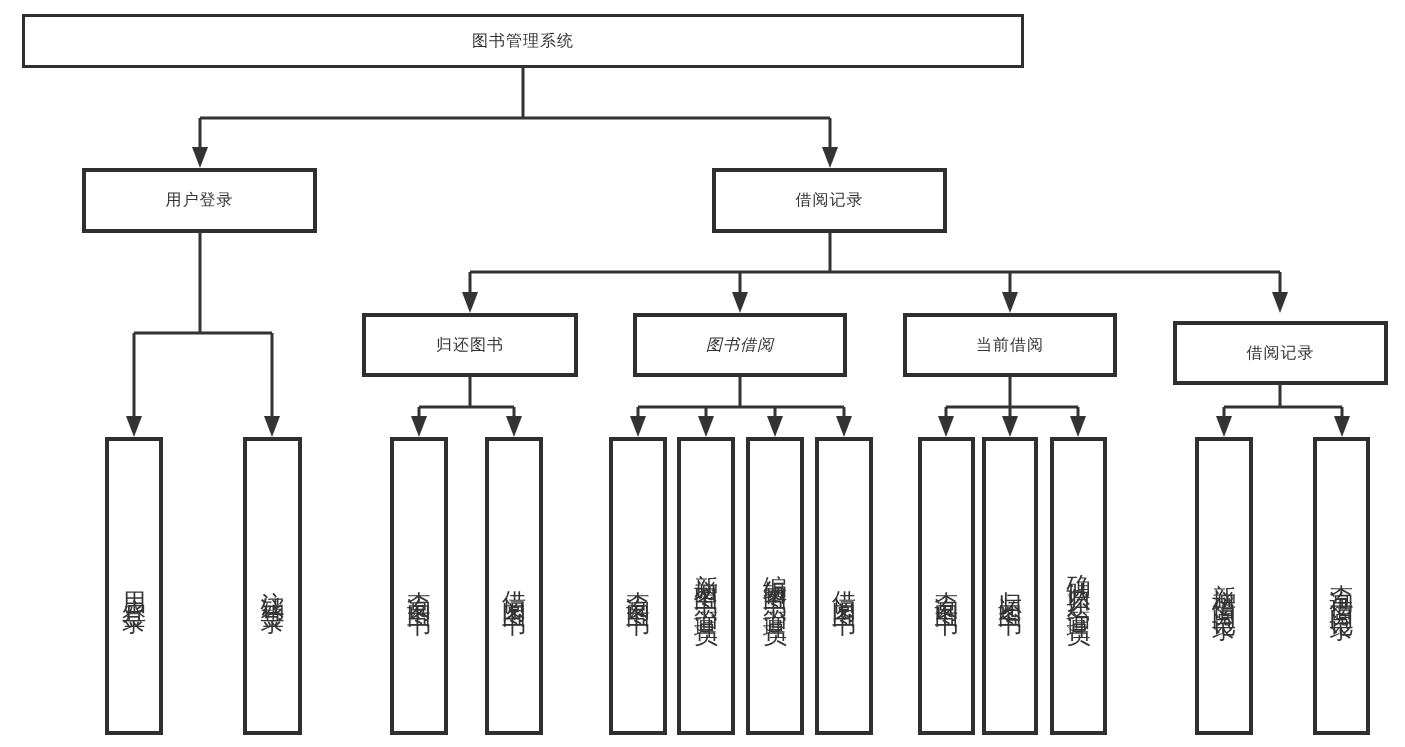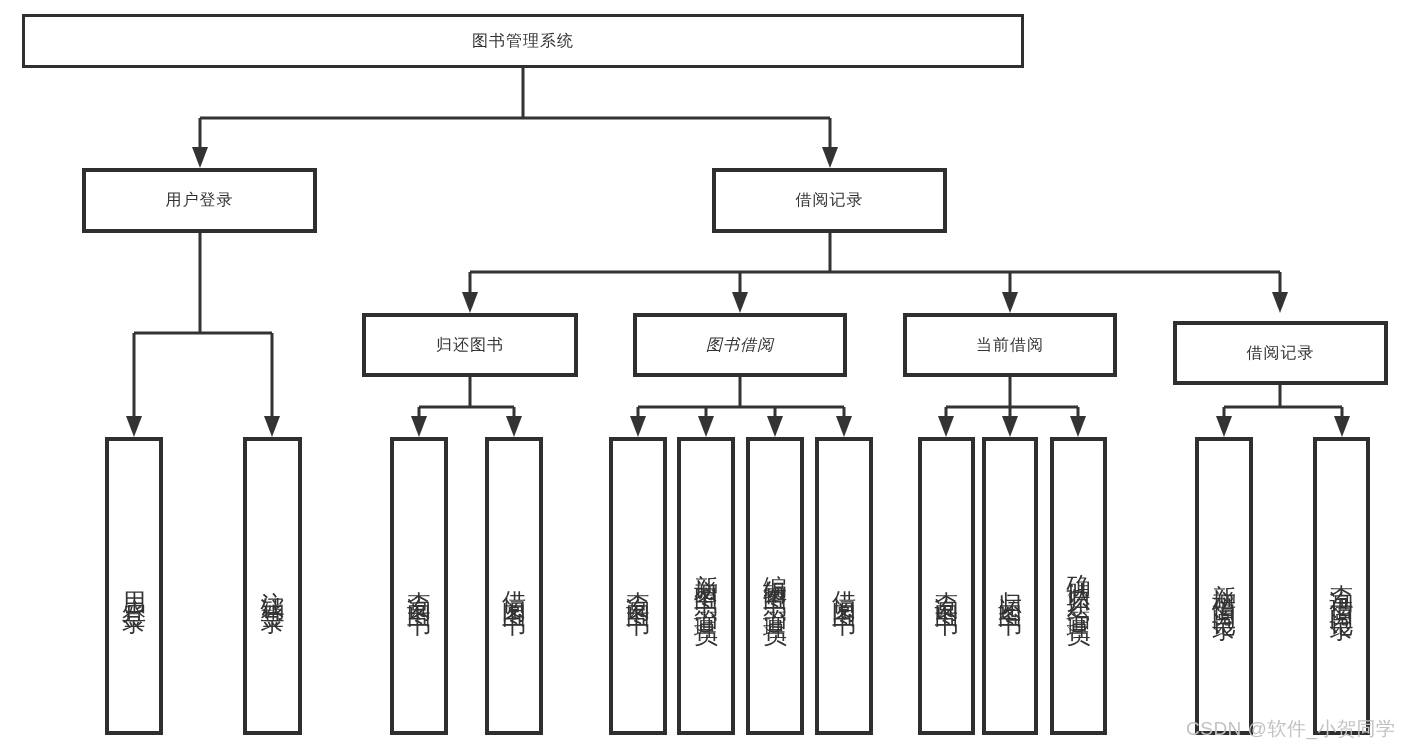--- a/index.html
+++ b/index.html
@@ -161,14 +161,13 @@
   <div class="node leaf" id="l-confirm-return">
     <span class="vtext">确认归还（管理员）</span>
   </div>
   <div class="node leaf" id="l-add-record">
     <span class="vtext">新增借阅记录</span>
   </div>
   <div class="node leaf" id="l-query-record">
     <span class="vtext">查询借阅记录</span>
   </div>
 
-  <div class="watermark">CSDN @软件_小贺同学</div>
 </div>
 
 </body></html>

